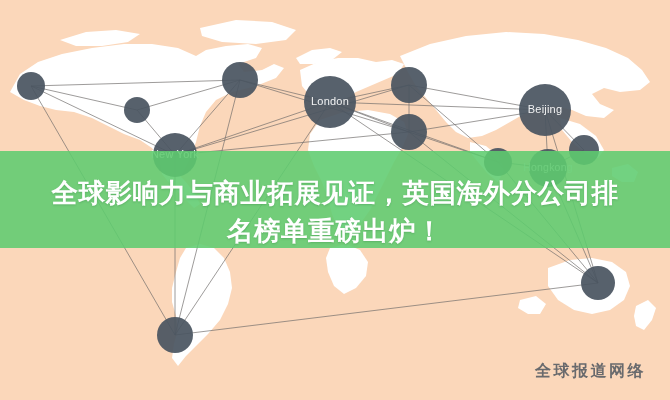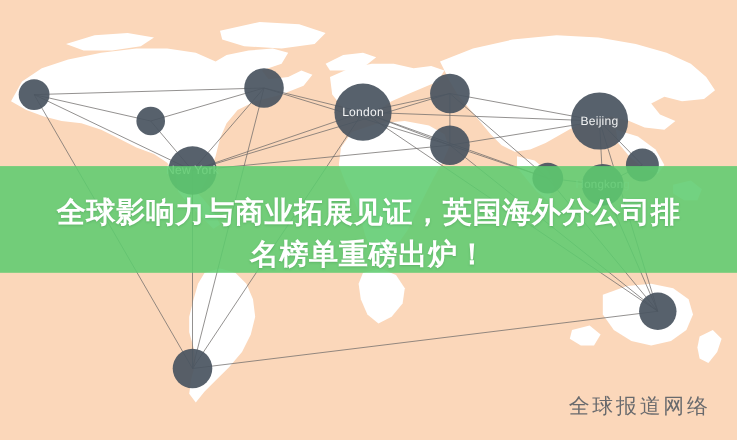--- a/index.html
+++ b/index.html
@@ -73,22 +73,22 @@
     text-shadow: 0 1px 2px rgba(40,110,55,0.28);
     font-family: "Liberation Sans", sans-serif;
     margin: 0;
   }
   #watermark {
     position: absolute;
     right: 24px;
     bottom: 18px;
     z-index: 7;
     color: #565c63;
-    font-size: 19px;
-    font-weight: normal;
+    font-size: 16px;
+    font-weight: bold;
     letter-spacing: 2.5px;
     opacity: 0.88;
     font-family: "Liberation Sans", sans-serif;
     white-space: nowrap;
   }
 </style>
 </head>
 <body>
 
 <div id="stage">

